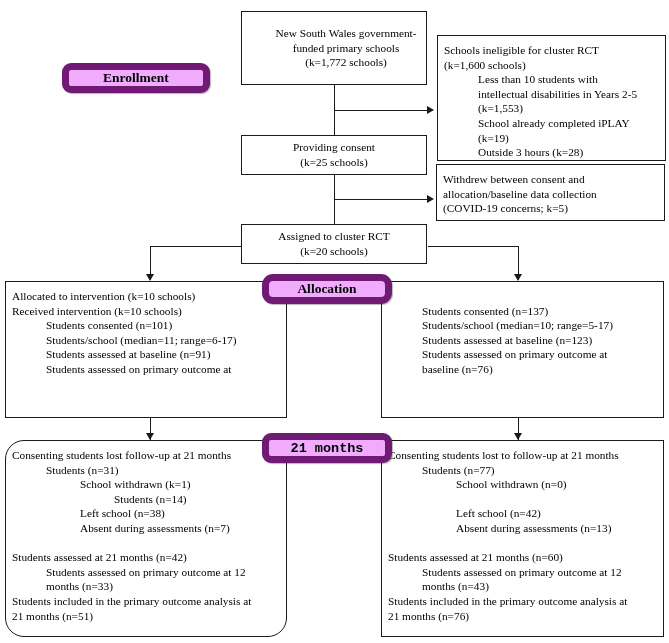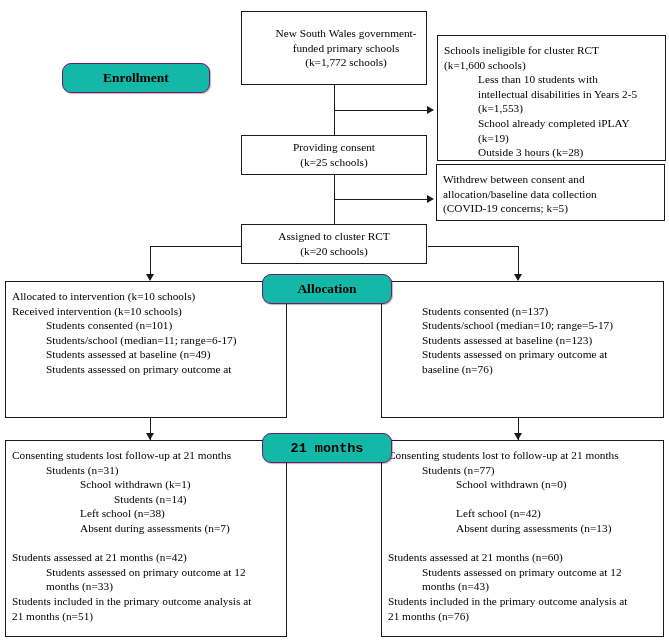--- a/index.html
+++ b/index.html
@@ -41,22 +41,22 @@
   .line-row { white-space: nowrap; }
   .ind0 { margin-left: 0px; }
   .ind1 { margin-left: 34px; }
   .ind2 { margin-left: 68px; }
   .ind3 { margin-left: 102px; }
   .gap { height: 14.6px; }
 
   .badge {
     position: absolute;
     box-sizing: border-box;
-    background: #14b8a6;
-    border: 1px solid #701a75;
+    background: #f0abfc;
+    border: 7px solid #701a75;
     border-radius: 9px;
     display: flex;
     align-items: center;
     justify-content: center;
     font-weight: bold;
     font-size: 13.5px;
     color: #000;
     z-index: 5;
     box-shadow: 1px 1px 1px rgba(0,0,0,0.28);
   }
@@ -145,34 +145,34 @@
   <div class="box center" style="left:241px; top:224px; width:186px; height:40px;">
     <div class="line-row">Assigned to cluster RCT</div>
     <div class="line-row">(k=20 schools)</div>
   </div>
 
   <div class="box left" style="left:5px; top:281px; width:282px; height:137px;">
     <div class="line-row ind0">Allocated to intervention (k=10 schools)</div>
     <div class="line-row ind0">Received intervention (k=10 schools)</div>
     <div class="line-row ind1">Students consented (n=101)</div>
     <div class="line-row ind1">Students/school (median=11; range=6-17)</div>
-    <div class="line-row ind1">Students assessed at baseline (n=49)</div>
+    <div class="line-row ind1">Students assessed at baseline (n=91)</div>
     <div class="line-row ind1">Students assessed on primary outcome at</div>
   </div>
 
   <div class="box left" style="left:381px; top:281px; width:283px; height:137px;">
     <div class="line-row ind0 gap"></div>
     <div class="line-row ind1">Students consented (n=137)</div>
     <div class="line-row ind1">Students/school (median=10; range=5-17)</div>
     <div class="line-row ind1">Students assessed at baseline (n=123)</div>
     <div class="line-row ind1">Students assessed on primary outcome at</div>
     <div class="line-row ind1">baseline (n=76)</div>
   </div>
 
-  <div class="box left" style="left:5px; top:440px; width:282px; height:197px;">
+  <div class="box left" style="left:5px; top:440px; width:282px; height:197px;border-radius:19px;">
     <div class="line-row ind0">Consenting students lost follow-up at 21 months</div>
     <div class="line-row ind1">Students (n=31)</div>
     <div class="line-row ind2">School withdrawn (k=1)</div>
     <div class="line-row ind3">Students (n=14)</div>
     <div class="line-row ind2">Left school (n=38)</div>
     <div class="line-row ind2">Absent during assessments (n=7)</div>
     <div class="line-row ind0 gap"></div>
     <div class="line-row ind0">Students assessed at 21 months (n=42)</div>
     <div class="line-row ind1">Students assessed on primary outcome at 12</div>
     <div class="line-row ind1">months (n=33)</div>
@@ -192,21 +192,21 @@
     <div class="line-row ind1">Students assessed on primary outcome at 12</div>
     <div class="line-row ind1">months (n=43)</div>
     <div class="line-row ind0">Students included in the primary outcome analysis at</div>
     <div class="line-row ind0">21 months (n=76)</div>
   </div>
 
   <div class="badge" style="left:62px; top:63px; width:148px; height:30px;">
     <span>Enrollment</span>
   </div>
 
-  <div class="badge" style="left:262px; top:274px; width:130px; height:30px;">
+  <div class="badge" style="left:262px; top:274px; width:130px; height:30px;border-radius:11px;">
     <span>Allocation</span>
   </div>
 
   <div class="badge" style="left:262px; top:433px; width:130px; height:30px;font-family:Liberation Mono, monospace;">
     <span>21 months</span>
   </div>
 
 </div>
 
 </body></html>

